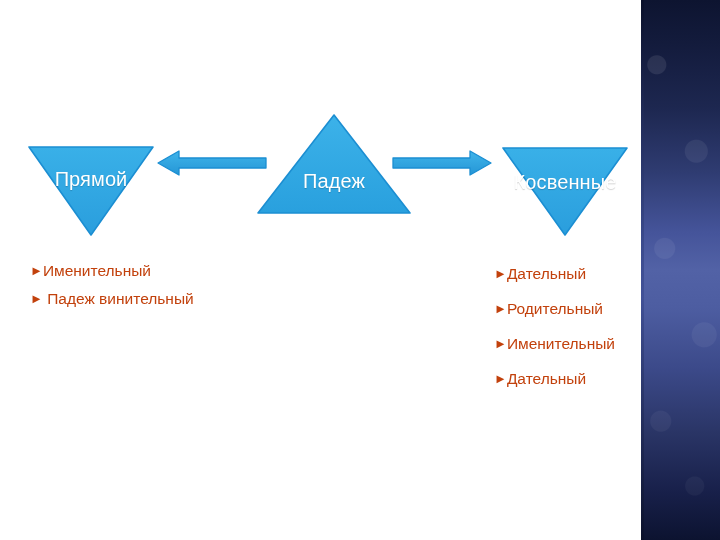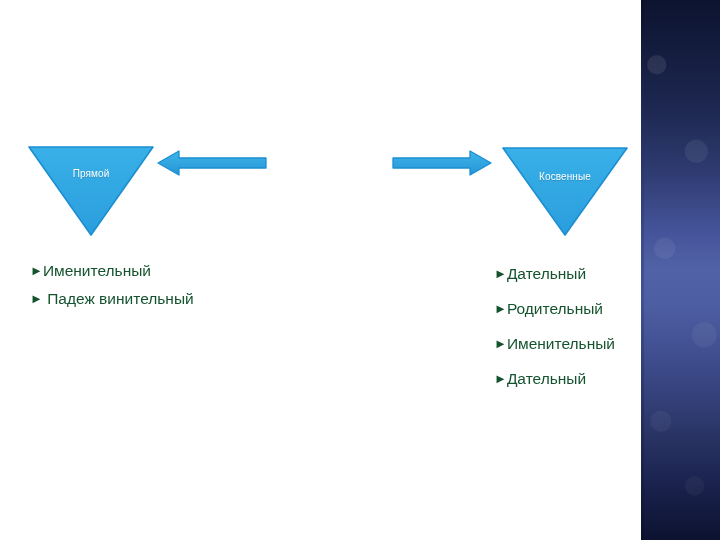--- a/index.html
+++ b/index.html
@@ -69,38 +69,38 @@
     position: absolute;
   }
   .shape svg { display: block; overflow: visible; }
   .shape-label {
     position: absolute;
     left: 0;
     width: 100%;
     text-align: center;
     color: #ffffff;
     font-family: "Liberation Sans", sans-serif;
-    font-size: 10px;
+    font-size: 20px;
     line-height: 1.05;
     letter-spacing: .1px;
     white-space: nowrap;
     text-shadow: 0 1px 1px rgba(0,0,0,.18);
     pointer-events: none;
   }
 
   
   .bullet-list {
     position: absolute;
     margin: 0;
     padding: 0;
     list-style: none;
   }
   .bullet-list li {
     display: block;
-    color: #14532d;
+    color: #c2410c;
     font-family: "Liberation Sans", sans-serif;
     font-size: 15.5px;
     white-space: pre;
   }
   .bullet-list .mark {
     font-size: 13px;
     line-height: 1;
     vertical-align: 1px;
   }
   #list-direct { left: 30px; top: 262px; }
@@ -136,20 +136,32 @@
       <defs>
         <linearGradient id="gradAL" x1="0" y1="0" x2="0" y2="1">
           <stop offset="0" stop-color="#3fb4ea"></stop>
           <stop offset="1" stop-color="#2596d6"></stop>
         </linearGradient>
       </defs>
       <polygon points="1,15 22,3 22,10 109,10 109,20 22,20 22,27" fill="url(#gradAL)" stroke="#1b8ed2" stroke-width="1.3" stroke-linejoin="round"></polygon>
     </svg>
   </div>
 
+  <div class="shape" style="left:257px; top:114px; width:154px; height:100px;">
+    <svg width="154" height="100" viewBox="0 0 154 100" aria-hidden="true">
+      <defs>
+        <linearGradient id="gradC" x1="0" y1="0" x2="0" y2="1">
+          <stop offset="0" stop-color="#3cb2e9"></stop>
+          <stop offset="1" stop-color="#29a0de"></stop>
+        </linearGradient>
+      </defs>
+      <polygon points="77,1 153,99 1,99" fill="url(#gradC)" stroke="#1b8ed2" stroke-width="1.6" stroke-linejoin="round"></polygon>
+    </svg>
+    <div class="shape-label" style="top:57px;">Падеж</div>
+  </div>
 
   <div class="shape" style="left:392px; top:148px; width:100px; height:30px;">
     <svg width="100" height="30" viewBox="0 0 100 30" aria-hidden="true">
       <defs>
         <linearGradient id="gradAR" x1="0" y1="0" x2="0" y2="1">
           <stop offset="0" stop-color="#3fb4ea"></stop>
           <stop offset="1" stop-color="#2596d6"></stop>
         </linearGradient>
       </defs>
       <polygon points="99,15 78,3 78,10 1,10 1,20 78,20 78,27" fill="url(#gradAR)" stroke="#1b8ed2" stroke-width="1.3" stroke-linejoin="round"></polygon>

